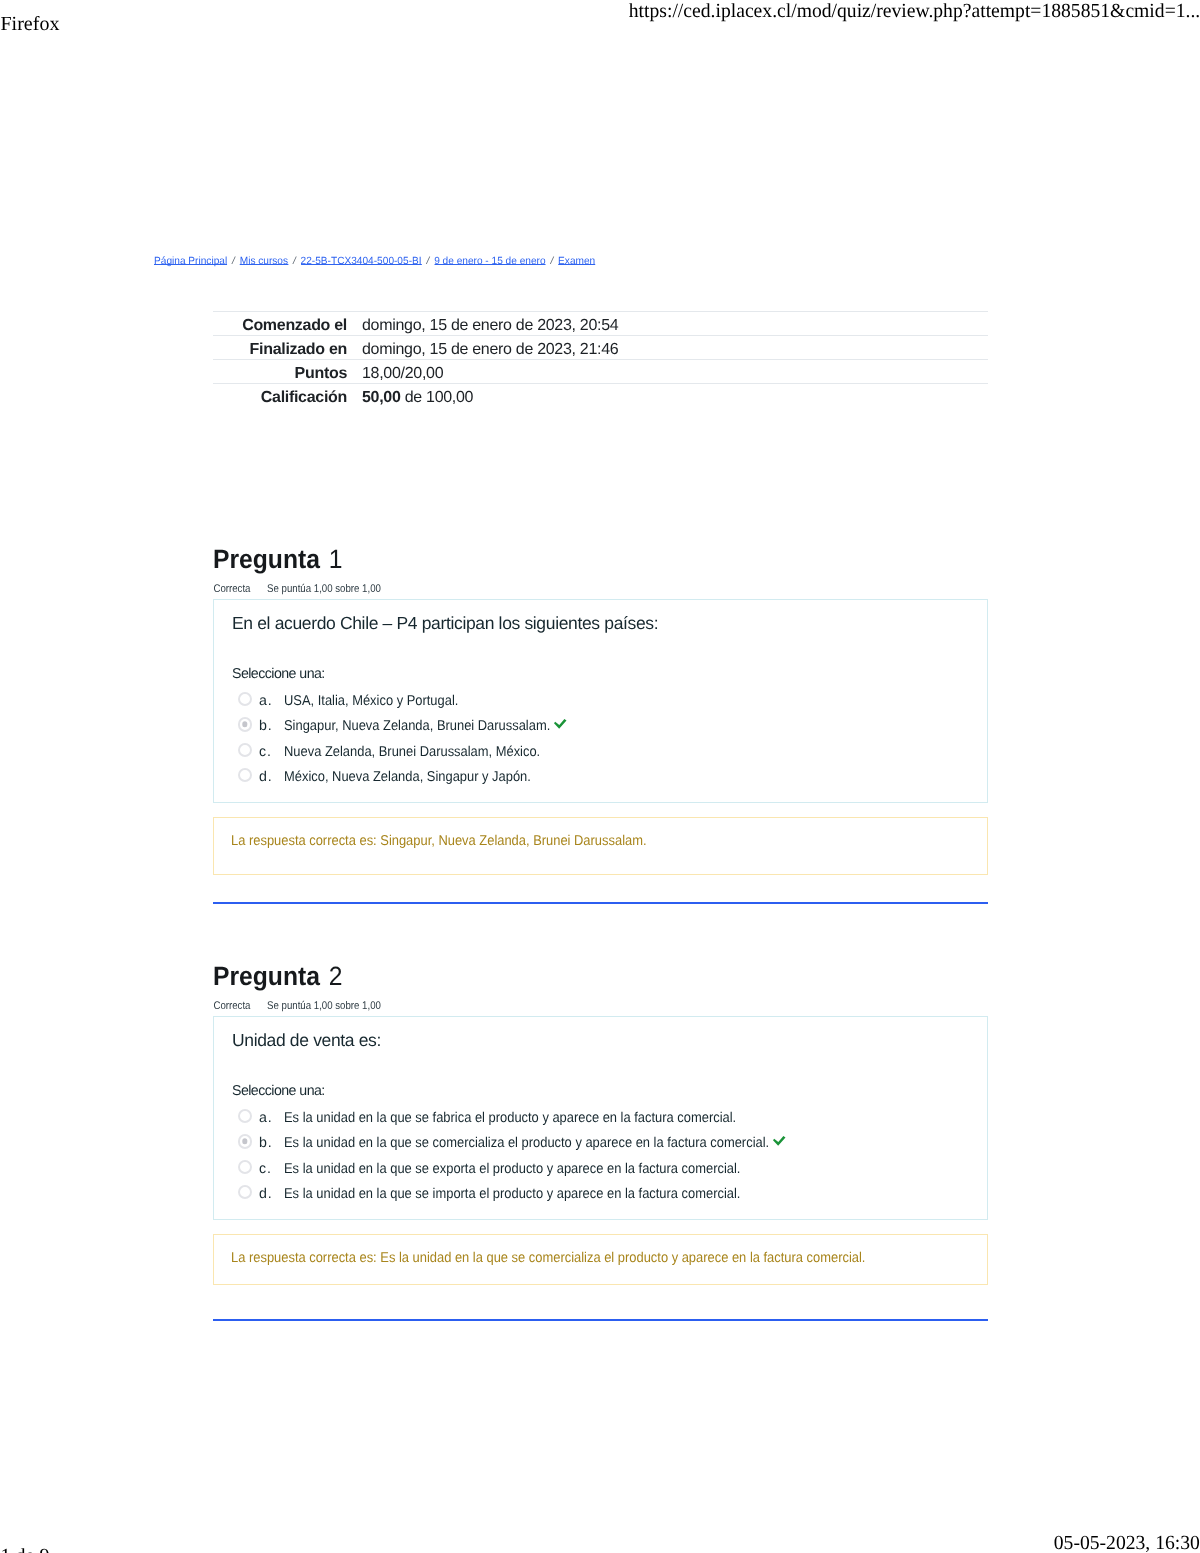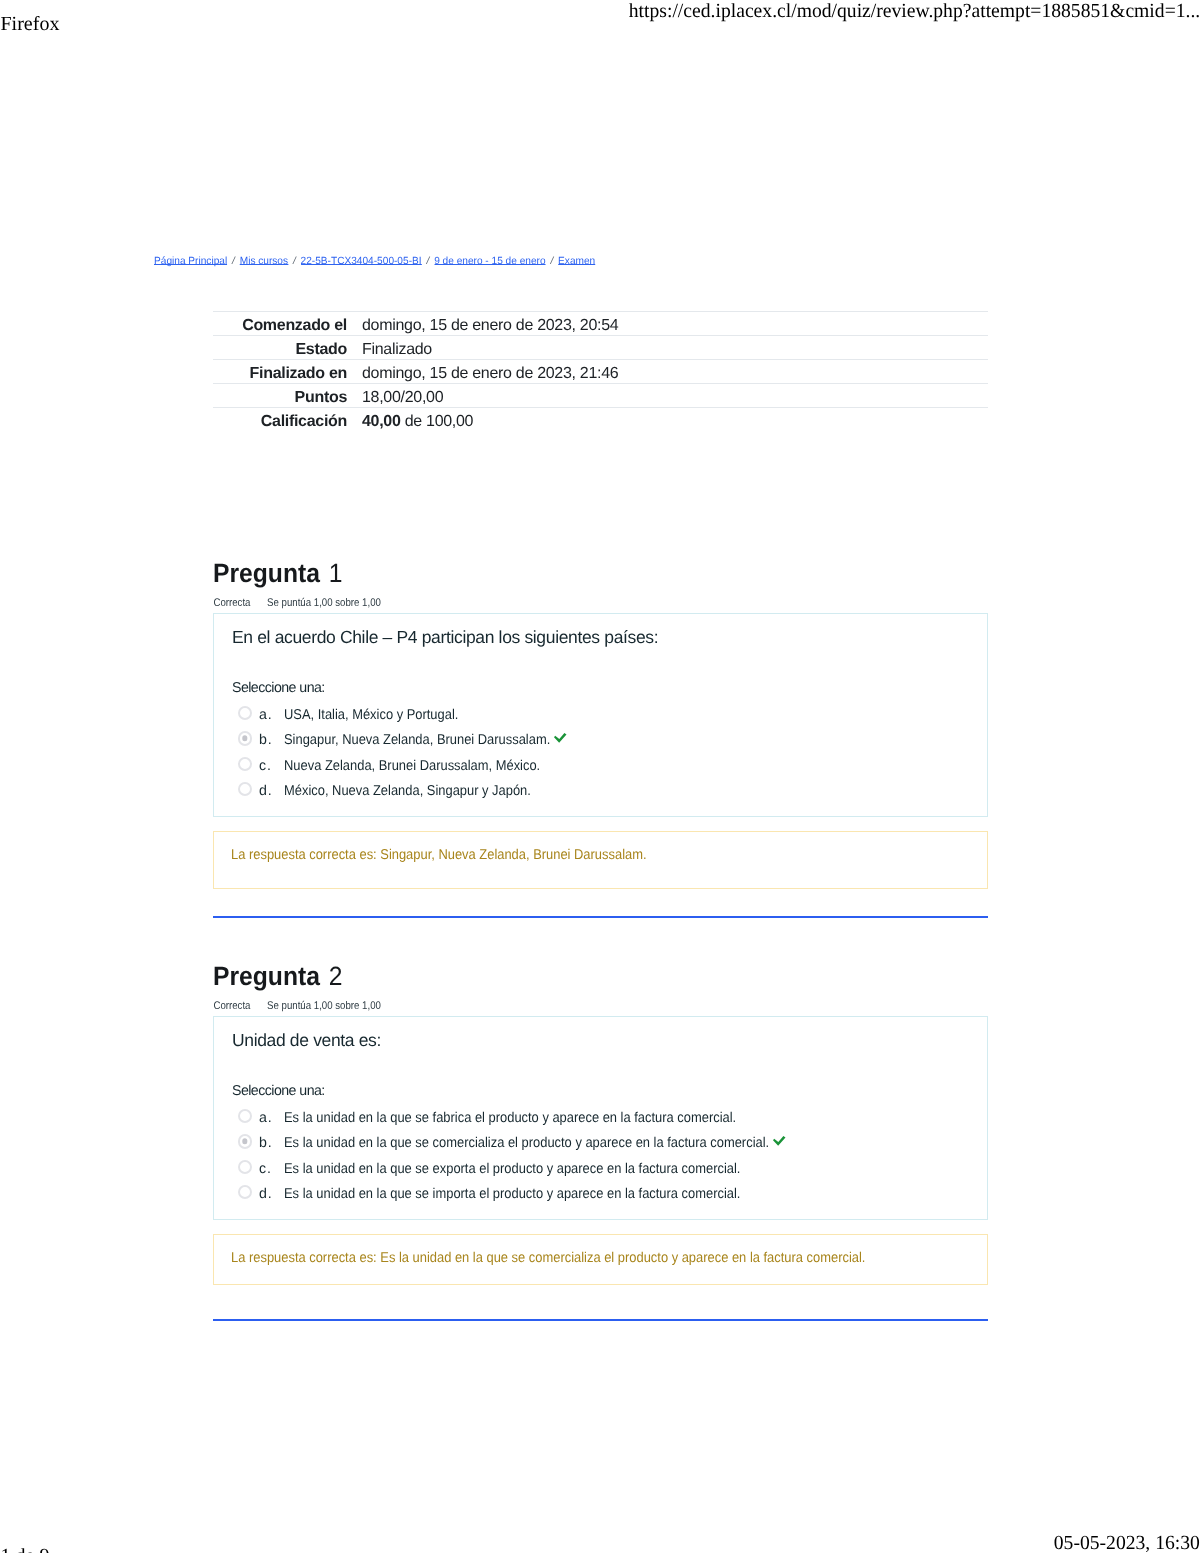--- a/index.html
+++ b/index.html
@@ -110,40 +110,36 @@
 
 <nav id="breadcrumb"><a class="crumb">Página Principal</a><span class="sep">/</span><a class="crumb">Mis cursos</a><span class="sep">/</span><a class="crumb">22-5B-TCX3404-500-05-BI</a><span class="sep">/</span><a class="crumb">9 de enero - 15 de enero</a><span class="sep">/</span><a class="crumb">Examen</a></nav>
 
 <table id="summary">
     <tbody>
       <tr>
         <th>Comenzado el</th>
         <td>domingo, 15 de enero de 2023, 20:54</td>
       </tr>
       <tr>
-        <th>Estado</th>
-        <td>Finalizado</td>
-      </tr>
-      <tr>
         <th>Finalizado en</th>
         <td>domingo, 15 de enero de 2023, 21:46</td>
       </tr>
       <tr>
         <th>Puntos</th>
         <td>18,00/20,00</td>
       </tr>
       <tr>
         <th>Calificación</th>
-        <td><b>40,00</b> <span>de 100,00</span></td>
+        <td><b>50,00</b> <span>de 100,00</span></td>
       </tr>
     </tbody>
   </table>
 
 <div id="questions">
-    <div class="qblock" style="top: 558px;">
+    <div class="qblock" style="top: 544px;">
       <div class="qheader"><span>Pregunta</span> <span class="qnum">1</span></div>
       <div class="qinfo">
         <span class="state">Correcta</span>
         <span class="marks">Se puntúa 1,00 sobre 1,00</span>
       </div>
       <div class="qbox" style="position: absolute; left: 0px; top: 55px; width: 775px; height: 204px;">
         <div class="qtext" style="top: 12px;">En el acuerdo Chile – P4 participan los siguientes países:</div>
         <div class="ansprompt" style="top: 65px;">Seleccione una:</div>
         <div class="answers" style="top: 91px;">
           <div class="answer">

